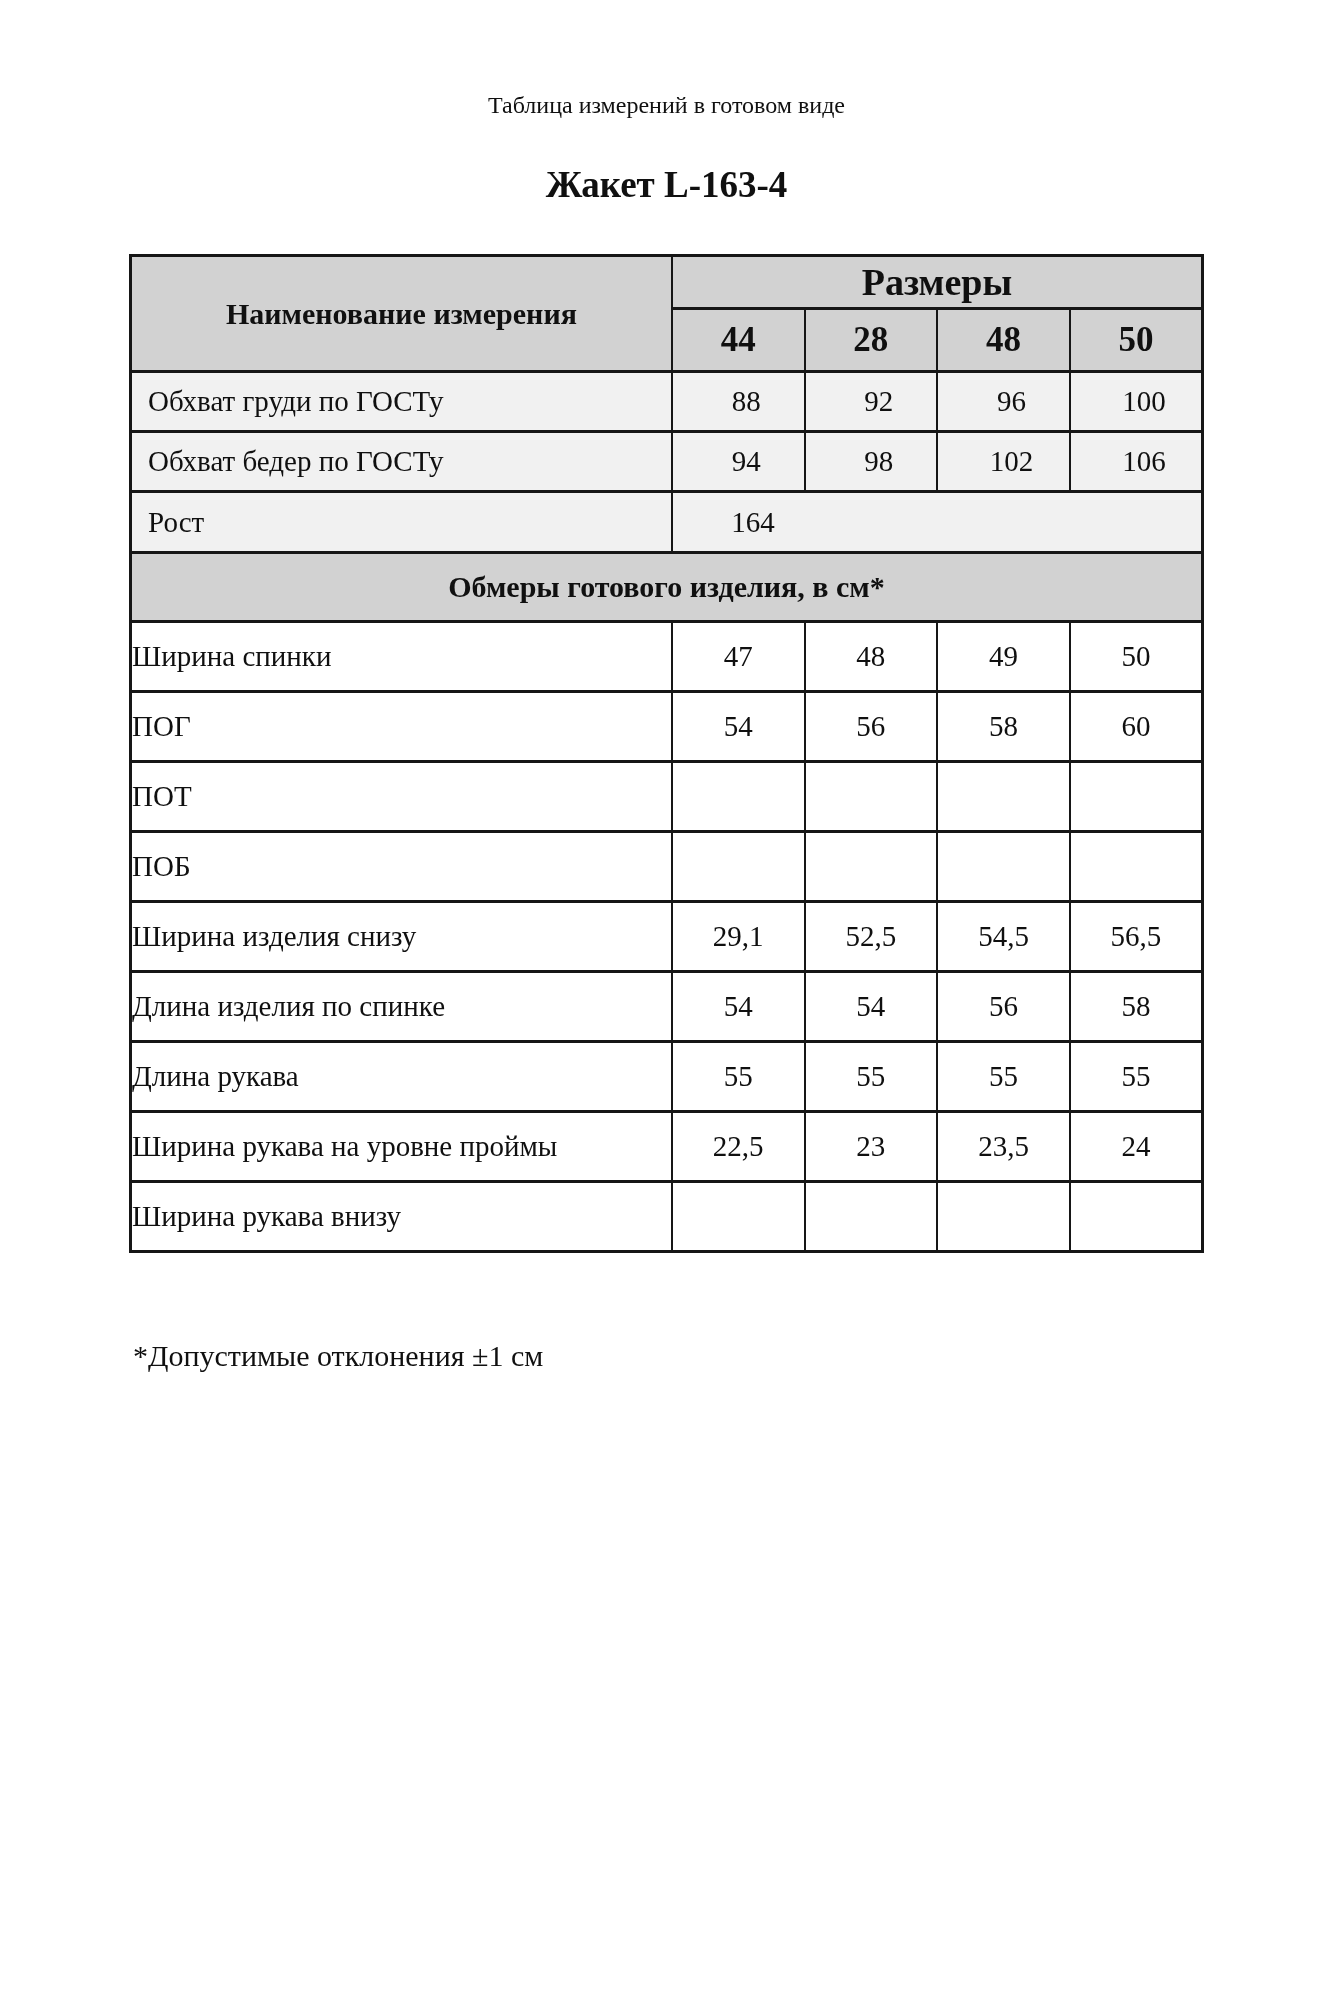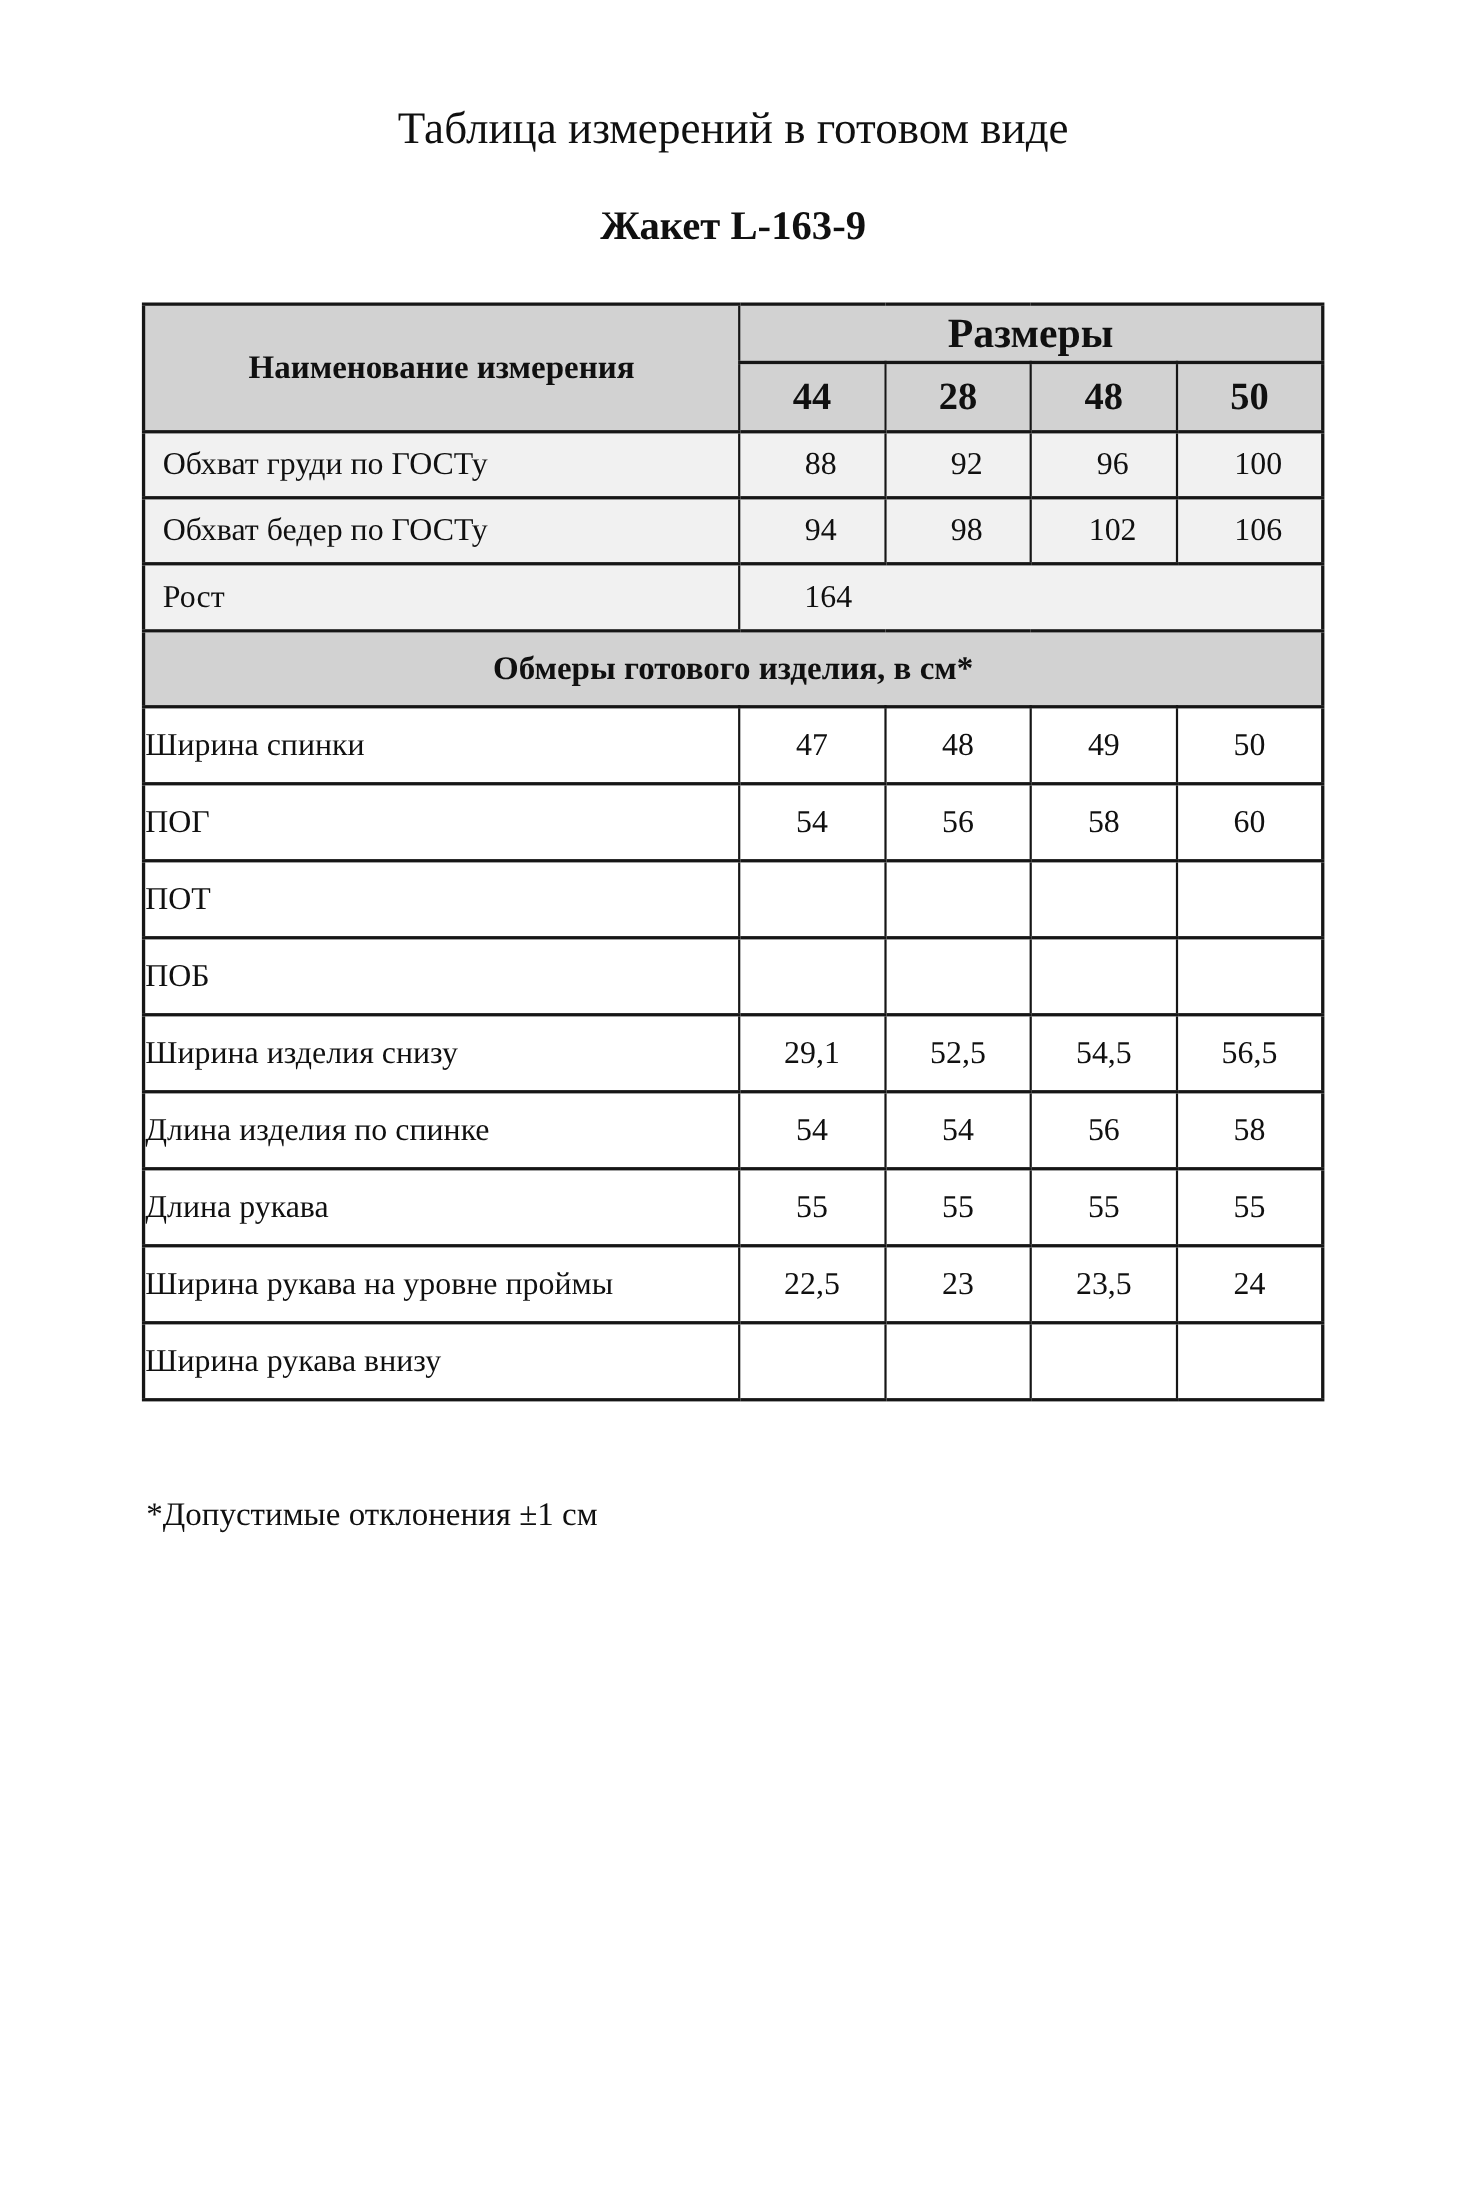--- a/index.html
+++ b/index.html
@@ -20,21 +20,21 @@
     padding-top: 50px;
   }
   .brand {
     font-size: 47px;
     font-weight: bold;
     text-align: center;
     letter-spacing: 1px;
     margin: 0;
   }
   .subtitle {
-    font-size: 41px;
+    font-size: 24px;
     text-align: center;
     margin-top: 42px;
   }
   .product {
     font-size: 37px;
     font-weight: bold;
     text-align: center;
     margin: 44px 0 0 0;
   }
   table.size-table {
@@ -103,21 +103,21 @@
   }
 </style>
 </head>
 <body>
 
 <div class="page">
 
 
   <div class="subtitle">Таблица измерений в готовом виде</div>
 
-  <h2 class="product">Жакет L-163-9</h2>
+  <h2 class="product">Жакет L-163-4</h2>
 
   <table class="size-table">
     <colgroup>
       <col class="name-col">
       <col class="size-col">
       <col class="size-col">
       <col class="size-col">
       <col class="size-col">
     </colgroup>
     <thead>

